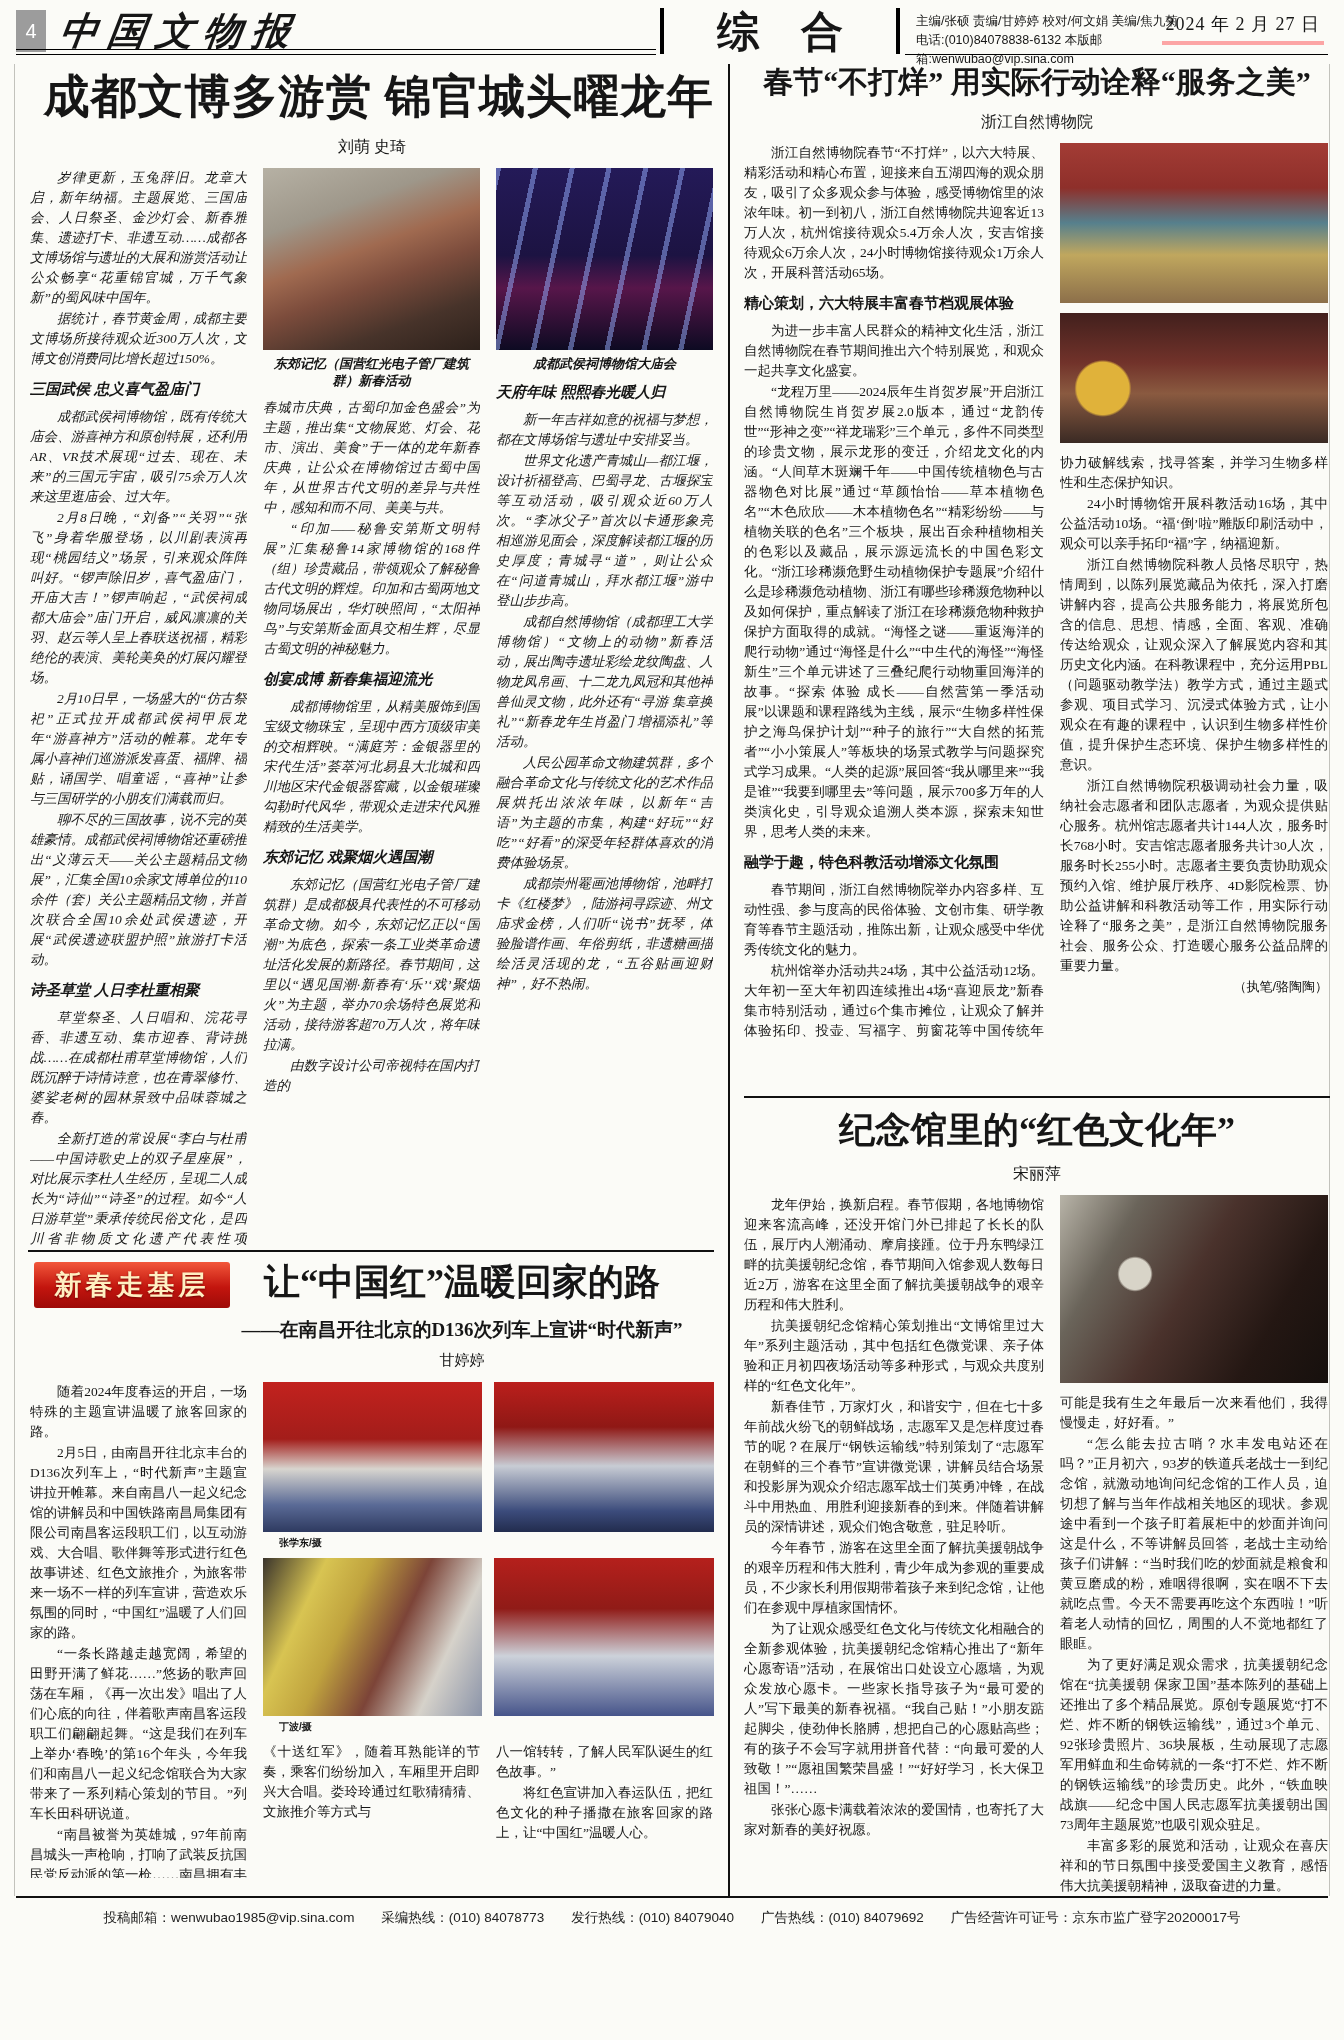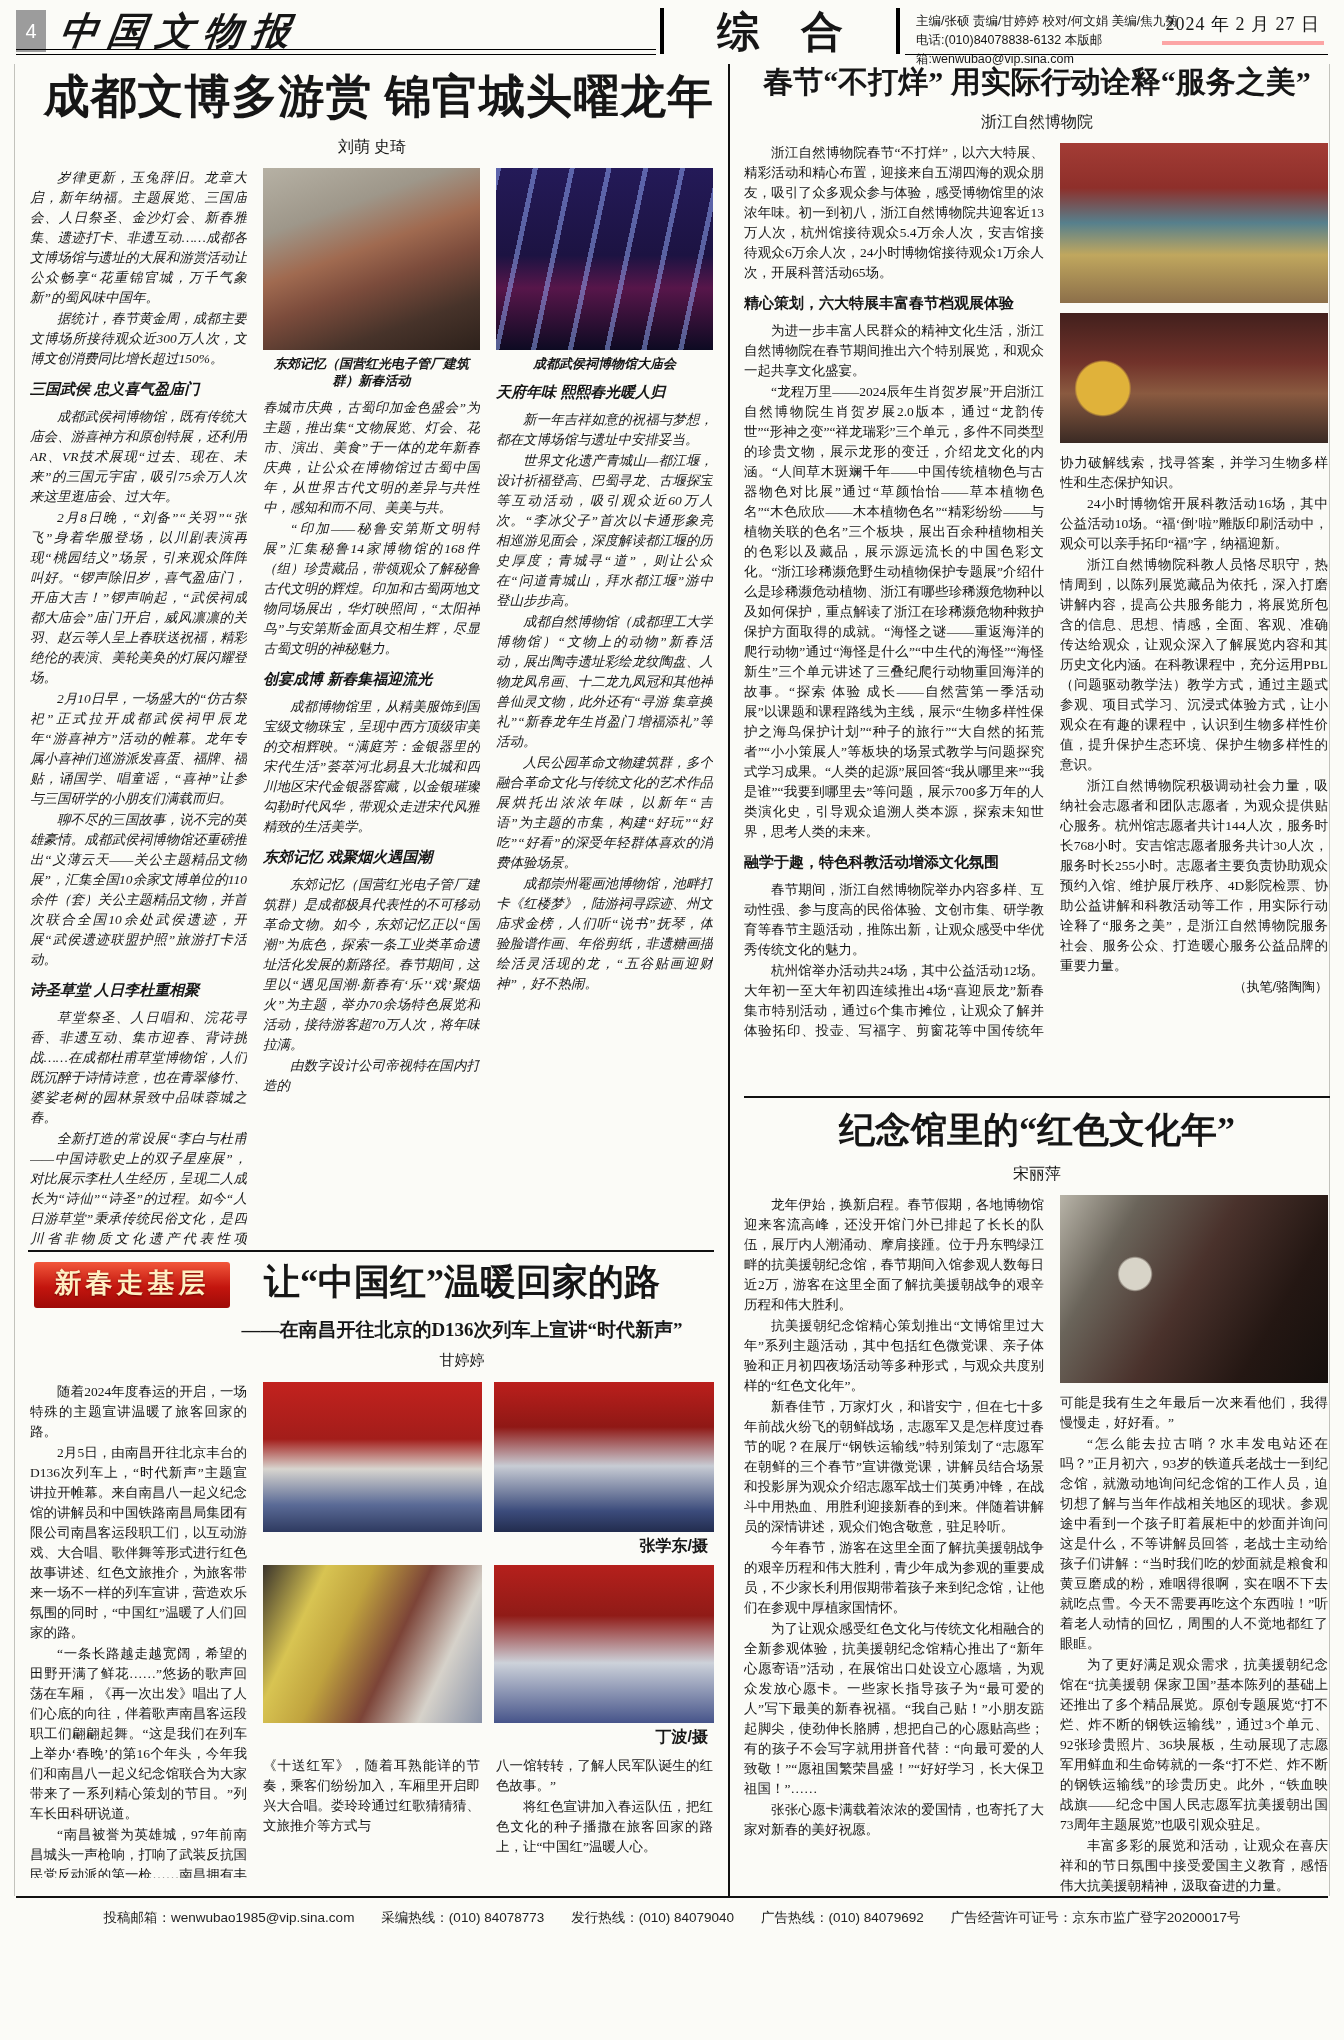--- a/index.html
+++ b/index.html
@@ -32,21 +32,21 @@
   .hl3{margin:0;text-align:center;font-weight:bold;font-size:36px;white-space:nowrap;}
   .byl{text-align:center;font-size:16px;margin:9px 0 10px;}
   .cols{display:flex;gap:16px;}
   .col{flex:0 0 auto;overflow:hidden;text-align:justify;}
   .para{font-size:13.5px;line-height:20px;margin:0 0 1px;text-indent:2em;}
   .noind{text-indent:0;}
   .signoff{text-align:right;text-indent:0;font-family:"Liberation Sans",sans-serif;font-size:13px;}
   .subhead{font-family:"Liberation Sans",sans-serif;font-weight:bold;font-size:15px;margin:11px 0 8px;}
   .pcap{font-family:"Liberation Sans",sans-serif;font-weight:bold;font-size:13px;line-height:17px;
         text-align:center;margin:5px 0 9px;}
-  .credit{font-family:"Liberation Sans",sans-serif;font-weight:bold;font-size:16px;text-align:right;margin:4px 6px 8px;}
+  .credit{font-family:"Liberation Sans",sans-serif;font-weight:bold;font-size:10px;text-align:left;margin:4px 16px 8px;}
   
   .ph{width:100%;}
   .ph-dj{background:linear-gradient(160deg,#b6b1a4 0%,#9e978a 26%,#a06a50 45%,#7c4c3c 60%,#47332a 80%,#2d211b 100%);}
   .ph-wh{background:
      repeating-linear-gradient(102deg,rgba(150,175,255,.50) 0 5px,rgba(20,15,60,0) 5px 36px),
      linear-gradient(180deg,#241a58 0%,#1c1342 48%,#57164a 66%,#0d0a22 100%);}
   .ph-zj1{background:linear-gradient(180deg,#a33c35 0%,#8e2f2a 28%,#56808d 50%,#c0a75e 70%,#8c6f4a 100%);}
   .ph-zj2{background:
      radial-gradient(circle at 16% 58%,#e0b23a 0 11%,rgba(0,0,0,0) 12%),
      linear-gradient(180deg,#42201d 0%,#71322a 38%,#8a5a40 62%,#3a2a24 100%);}
@@ -62,21 +62,21 @@
   .cd-col{width:217px;height:1078px;font-style:italic;}
   #zhejiang{left:744px;top:62px;width:586px;height:1030px;}
   .zh-c1{width:300px;height:898px;}
   .zh-c2{width:268px;height:898px;}
   #jinianguan{left:744px;top:1106px;width:586px;height:786px;}
   .jn-c1{width:300px;height:700px;}
   .jn-c2{width:268px;height:700px;}
   #train{left:30px;top:1258px;width:684px;height:636px;}
   .kicker{position:absolute;left:4px;top:4px;width:196px;height:46px;border-radius:3px;
           background:linear-gradient(180deg,#f2573a 0%,#c3150e 55%,#9e0b08 100%);
-          color:#ffefc2;font-family:Liberation Mono, monospace;font-weight:bold;font-size:27px;
+          color:#ffefc2;font-family:Liberation Sans, sans-serif;font-weight:bold;font-size:27px;
           letter-spacing:4px;text-align:center;line-height:46px;text-shadow:0 1px 2px #6e0200;}
   .t-head{padding-left:180px;}
   .t-sub{padding-left:180px;text-align:center;font-size:19px;font-weight:bold;margin:10px 0 2px;white-space:nowrap;}
   .t-byl{padding-left:180px;text-align:center;font-size:15px;margin:8px 0 12px;}
   .t-body{display:flex;gap:16px;}
   .t-c1{width:217px;height:496px;}
   .t-right{width:451px;}
   .t-prow{display:flex;gap:12px;}
   .t-pa{width:219px;height:150px;}
   .t-pb{width:220px;height:150px;}

